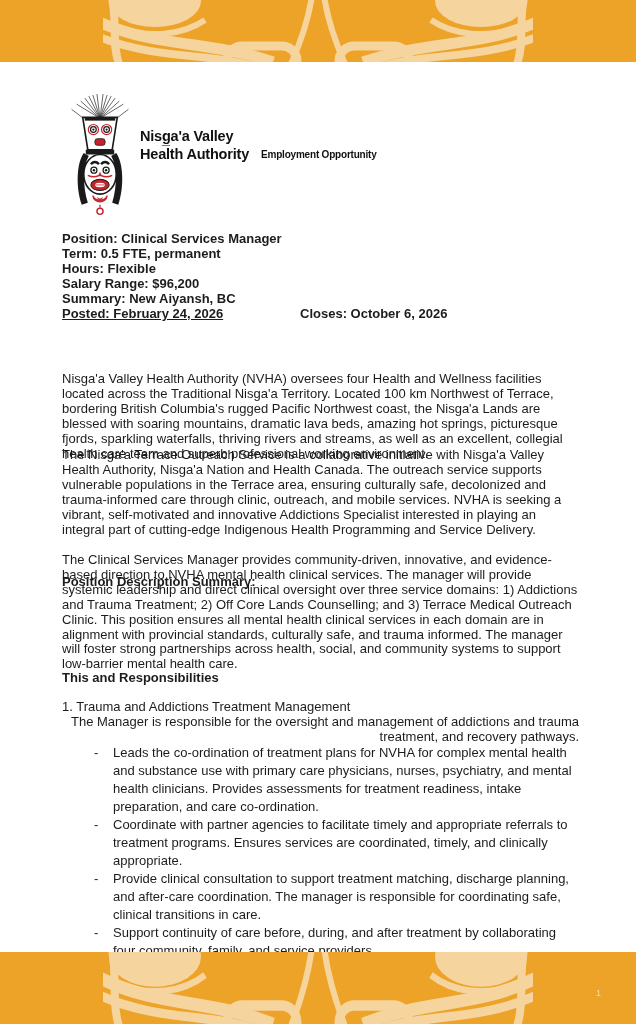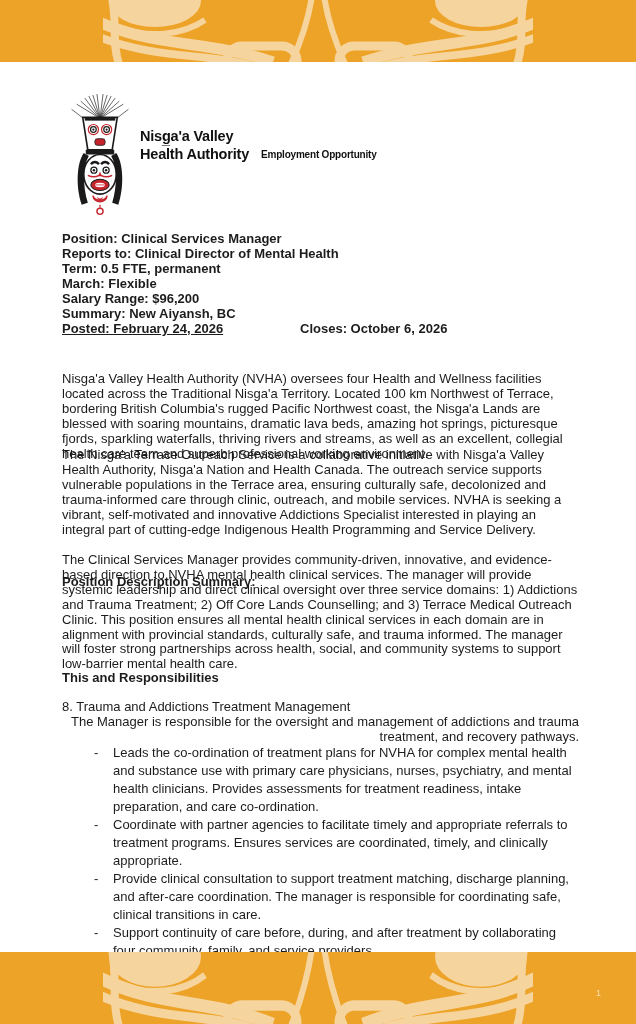--- a/index.html
+++ b/index.html
@@ -131,39 +131,38 @@
 
   <div class="logo-text">
     <div>Nisg̲a'a Valley</div>
     <div>Health Authority</div>
   </div>
 
   <div class="emp-title">Employment Opportunity</div>
 
   <div class="blk details">
     <div>Position: Clinical Services Manager</div>
-    <div>Reports to: Clinical Director of Mental Health</div>
     <div>Term: 0.5 FTE, permanent</div>
-    <div>March: Flexible</div>
+    <div>Hours: Flexible</div>
     <div>Salary Range: $96,200</div>
     <div>Summary: New Aiyansh, BC</div>
     <div class="posted-row">
       <span>Posted: February 24, 2026</span>
       <span class="closes">Closes: October 6, 2026</span>
     </div>
   </div>
 
   <div class="blk para1">Nisga'a Valley Health Authority (NVHA) oversees four Health and Wellness facilities located across the Traditional Nisga'a Territory. Located 100 km Northwest of Terrace, bordering British Columbia's rugged Pacific Northwest coast, the Nisga'a Lands are blessed with soaring mountains, dramatic lava beds, amazing hot springs, picturesque fjords, sparkling waterfalls, thriving rivers and streams, as well as an excellent, collegial health care team and superb professional working environment.</div>
   <div class="blk para2">The Nisga'a Terrace Outreach Service is a collaborative initiative with Nisga'a Valley Health Authority, Nisga'a Nation and Health Canada. The outreach service supports vulnerable populations in the Terrace area, ensuring culturally safe, decolonized and trauma-informed care through clinic, outreach, and mobile services. NVHA is seeking a vibrant, self-motivated and innovative Addictions Specialist interested in playing an integral part of cutting-edge Indigenous Health Programming and Service Delivery.</div>
 
   <div class="blk sum-head">Position Description Summary:</div>
   <div class="blk sum-body">The Clinical Services Manager provides community-driven, innovative, and evidence-based direction to NVHA mental health clinical services. The manager will provide systemic leadership and direct clinical oversight over three service domains: 1) Addictions and Trauma Treatment; 2) Off Core Lands Counselling; and 3) Terrace Medical Outreach Clinic. This position ensures all mental health clinical services in each domain are in alignment with provincial standards, culturally safe, and trauma informed. The manager will foster strong partnerships across health, social, and community systems to support low-barrier mental health care.</div>
 
   <div class="blk roles-head">This and Responsibilities</div>
-  <div class="blk sec1-title">8. Trauma and Addictions Treatment Management</div>
+  <div class="blk sec1-title">1. Trauma and Addictions Treatment Management</div>
   <div class="blk sec1-intro">The Manager is responsible for the oversight and management of addictions and trauma treatment, and recovery pathways.</div>
 
   <div class="blk bullets">
     <ul>
       <li>
         <span class="dash">-</span>
         <span>Leads the co-ordination of treatment plans for NVHA for complex mental health and substance use with primary care physicians, nurses, psychiatry, and mental health clinicians. Provides assessments for treatment readiness, intake preparation, and care co-ordination.</span>
       </li>
       <li>
         <span class="dash">-</span>

